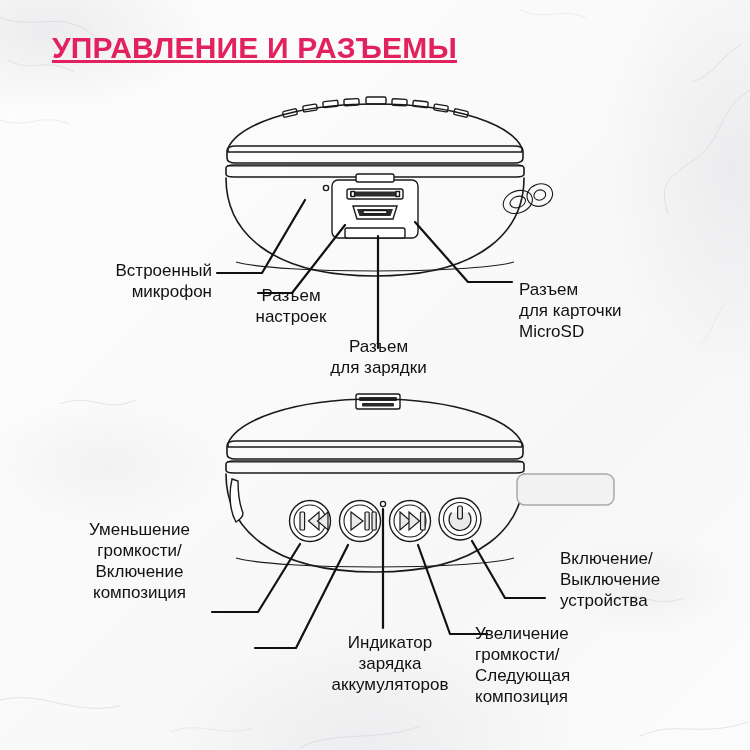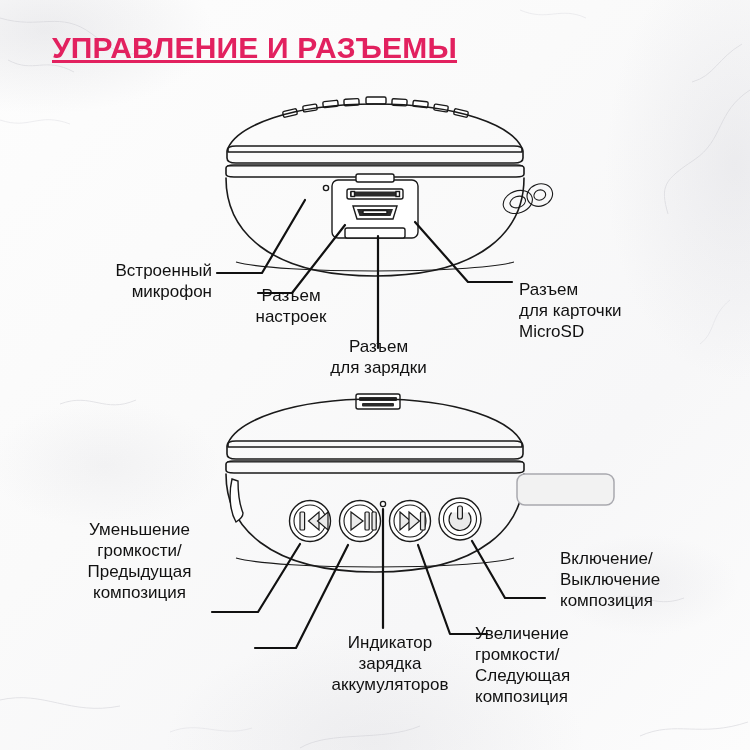--- a/index.html
+++ b/index.html
@@ -223,30 +223,30 @@
 
   <div class="lbl c" style="left:296px;top:336px;width:165px;">Разъем
 для зарядки</div>
 
   <div class="lbl l" style="left:519px;top:279px;width:185px;">Разъем
 для карточки
 MicroSD</div>
 
   <div class="lbl c" style="left:62px;top:519px;width:155px;">Уменьшение
 громкости/
-Предыдущая
+Включение
 композиция</div>
 
 
   <div class="lbl c" style="left:300px;top:632px;width:180px;">Индикатор
 зарядка
 аккумуляторов</div>
 
   <div class="lbl l" style="left:475px;top:623px;width:180px;">Увеличение
 громкости/
 Следующая
 композиция</div>
 
   <div class="lbl l" style="left:560px;top:548px;width:180px;">Включение/
 Выключение
-композиция</div>
+устройства</div>
 
 </div>
 
 </body></html>

